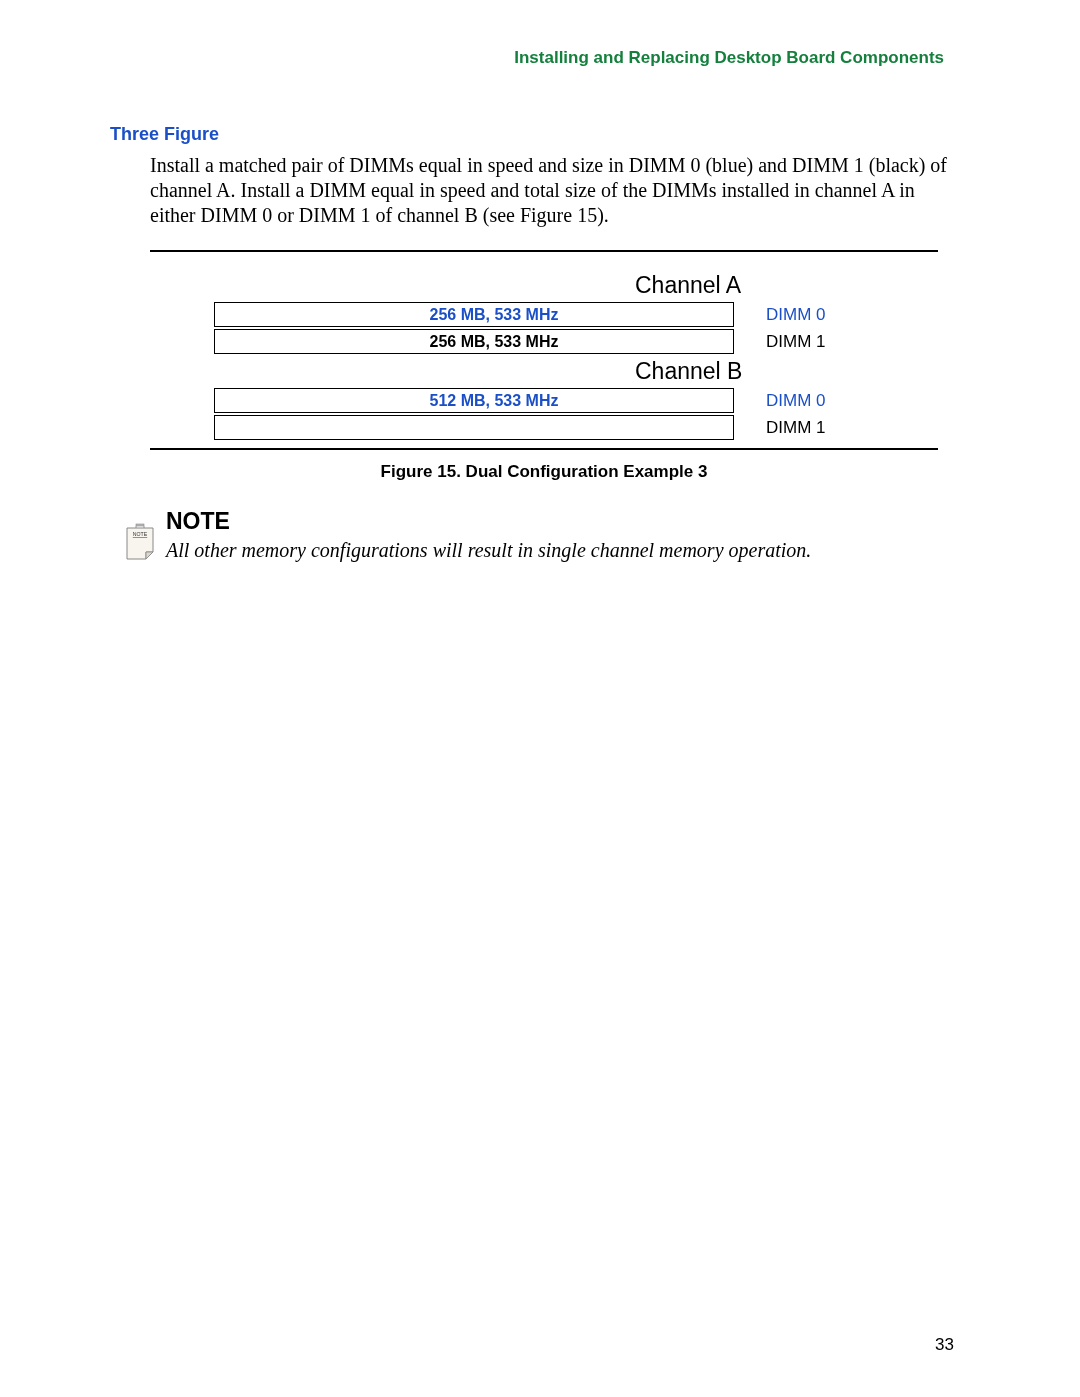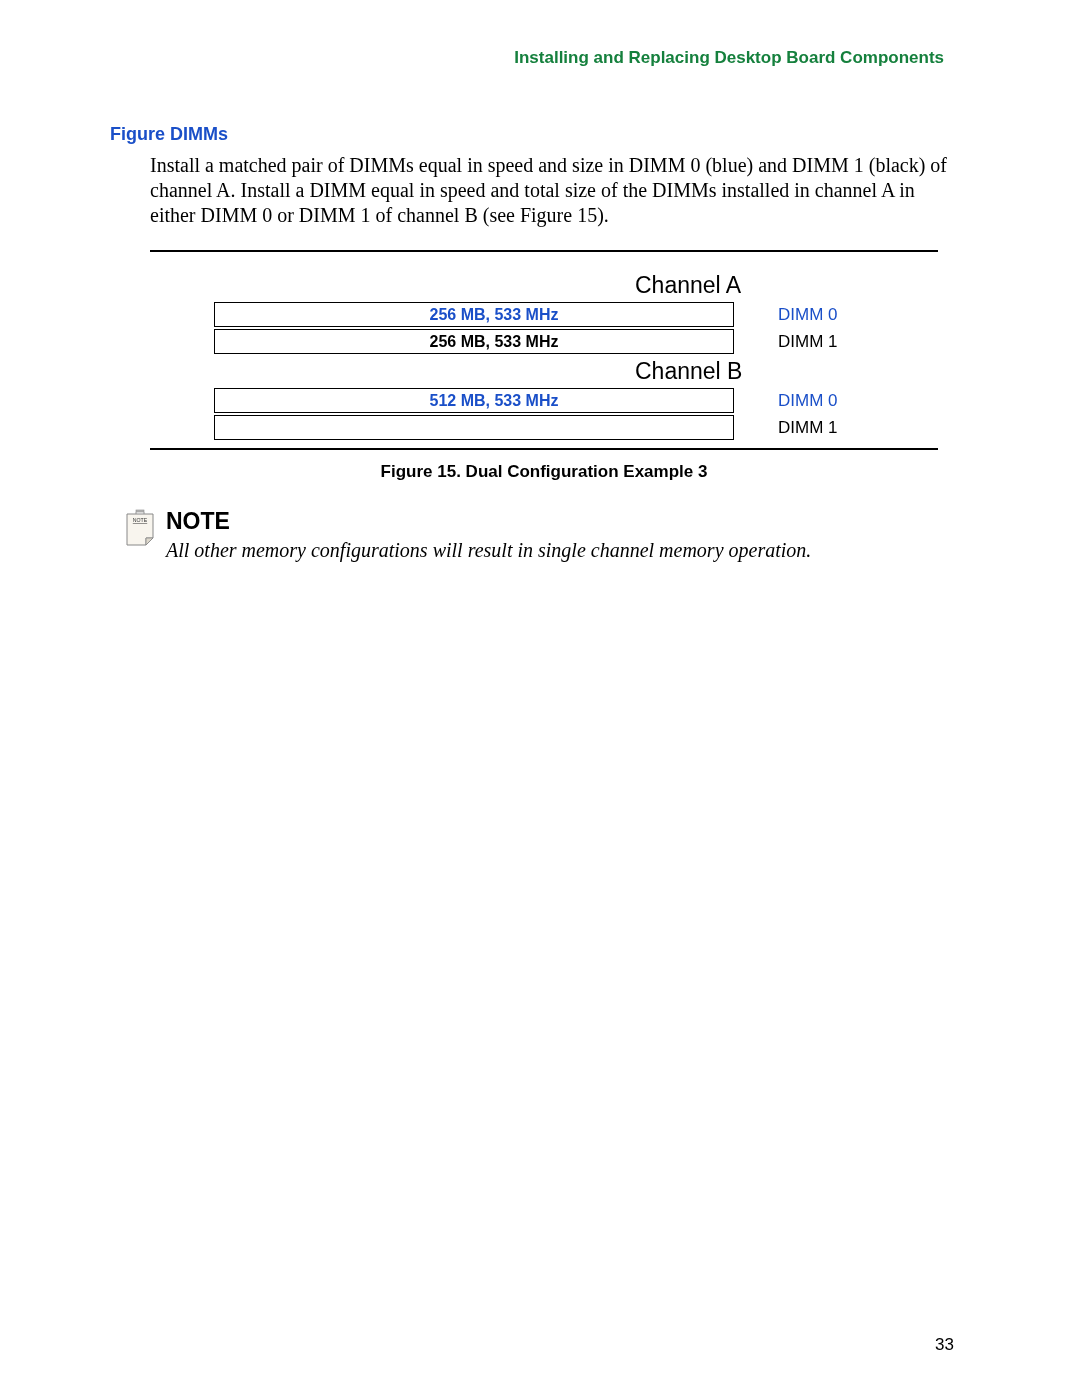--- a/index.html
+++ b/index.html
@@ -72,39 +72,39 @@
       font-weight: bold;
       font-size: 16px;
       padding-left: 40px;
     }
     .dimm-slot.blue-text {
       color: #1a4fc8;
     }
     .dimm-label {
       font-family: Arial, Helvetica, sans-serif;
       font-size: 17px;
-      margin-left: 44px;
+      margin-left: 32px;
       width: 90px;
     }
     .dimm-label.blue-text {
       color: #1a4fc8;
     }
     .figure-caption {
       text-align: center;
       font-family: Arial, Helvetica, sans-serif;
       font-weight: bold;
       font-size: 17px;
       margin-top: 12px;
       margin-left: 40px;
       margin-right: 32px;
     }
     .note-block {
       margin-top: 26px;
       display: flex;
-      align-items: flex-start;
+      align-items: flex-end;
       padding-left: 16px;
     }
     .note-icon {
       width: 40px;
       height: 40px;
       margin-left: -6px;
       margin-right: 6px;
       flex-shrink: 0;
     }
     .note-icon svg {
@@ -133,21 +133,21 @@
       font-size: 17px;
     }
   </style>
 </head>
 <body>
 
 <div class="page">
 
   <div class="running-header">Installing and Replacing Desktop Board Components</div>
 
-  <div class="section-heading">Figure DIMMs</div>
+  <div class="section-heading">Three Figure</div>
 
   <p class="body-text">Install a matched pair of DIMMs equal in speed and size in DIMM 0 (blue) and DIMM 1 (black) of channel A.  Install a DIMM equal in speed and total size of the DIMMs installed in channel A in either DIMM 0 or DIMM 1 of channel B (see Figure 15).</p>
 
   <div class="figure-wrap">
 
     <div class="channel-label">Channel A</div>
 
     <div class="dimm-row">
       <div class="dimm-slot blue-text">256 MB, 533 MHz</div>
       <div class="dimm-label blue-text">DIMM 0</div>

